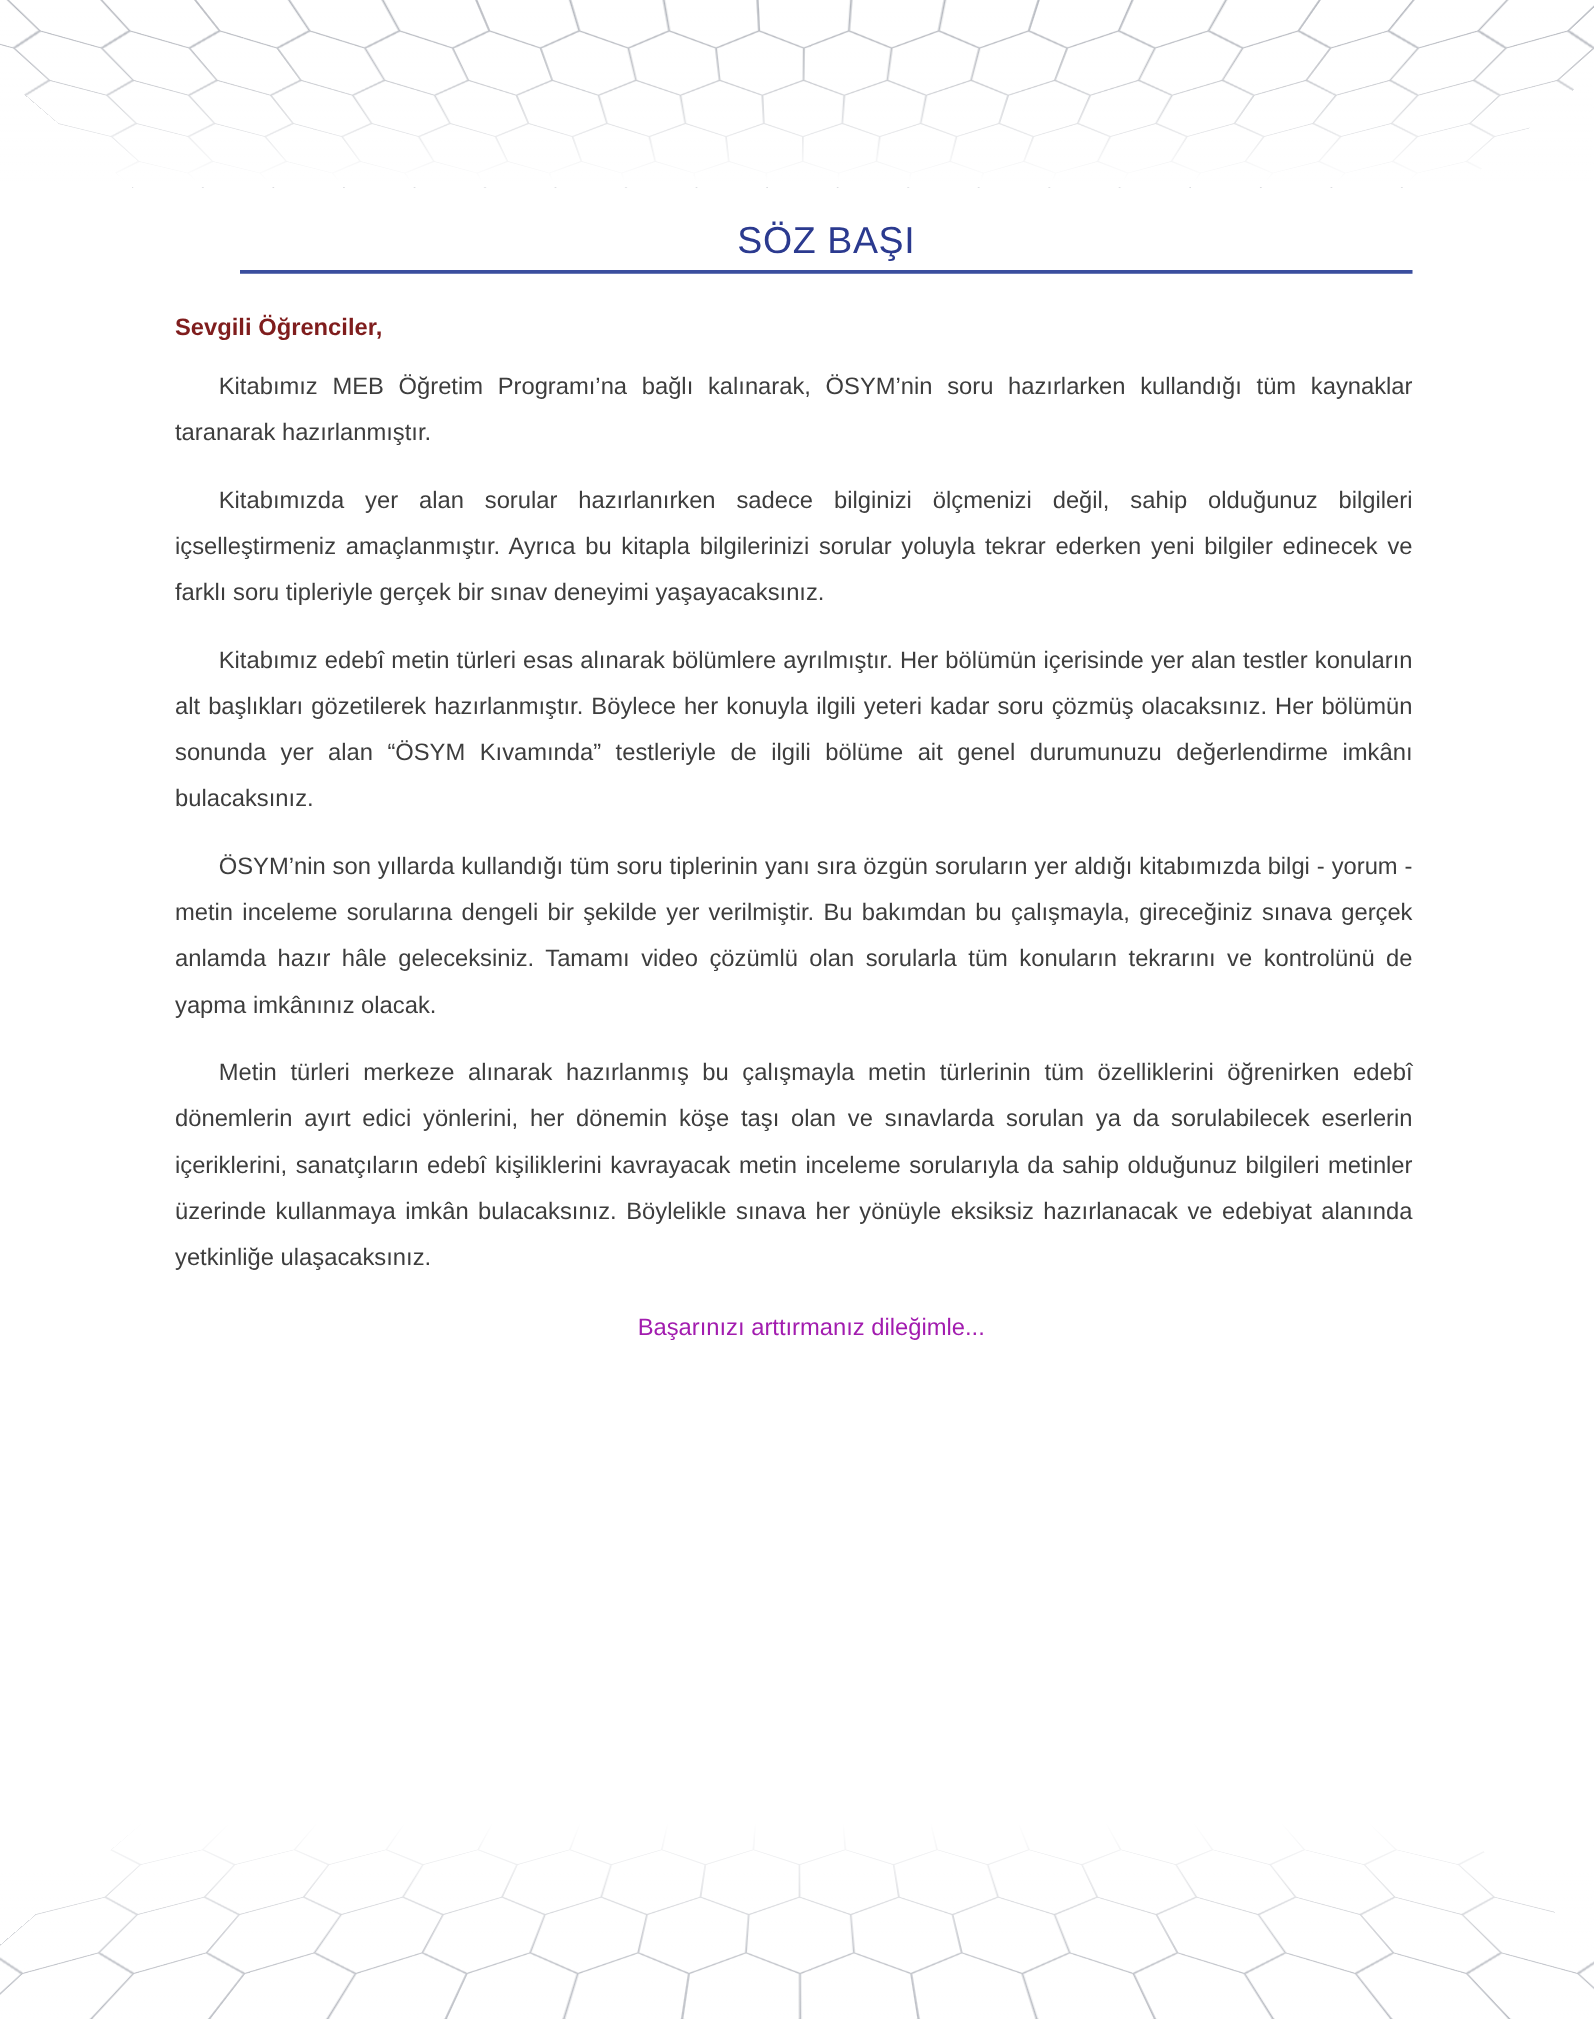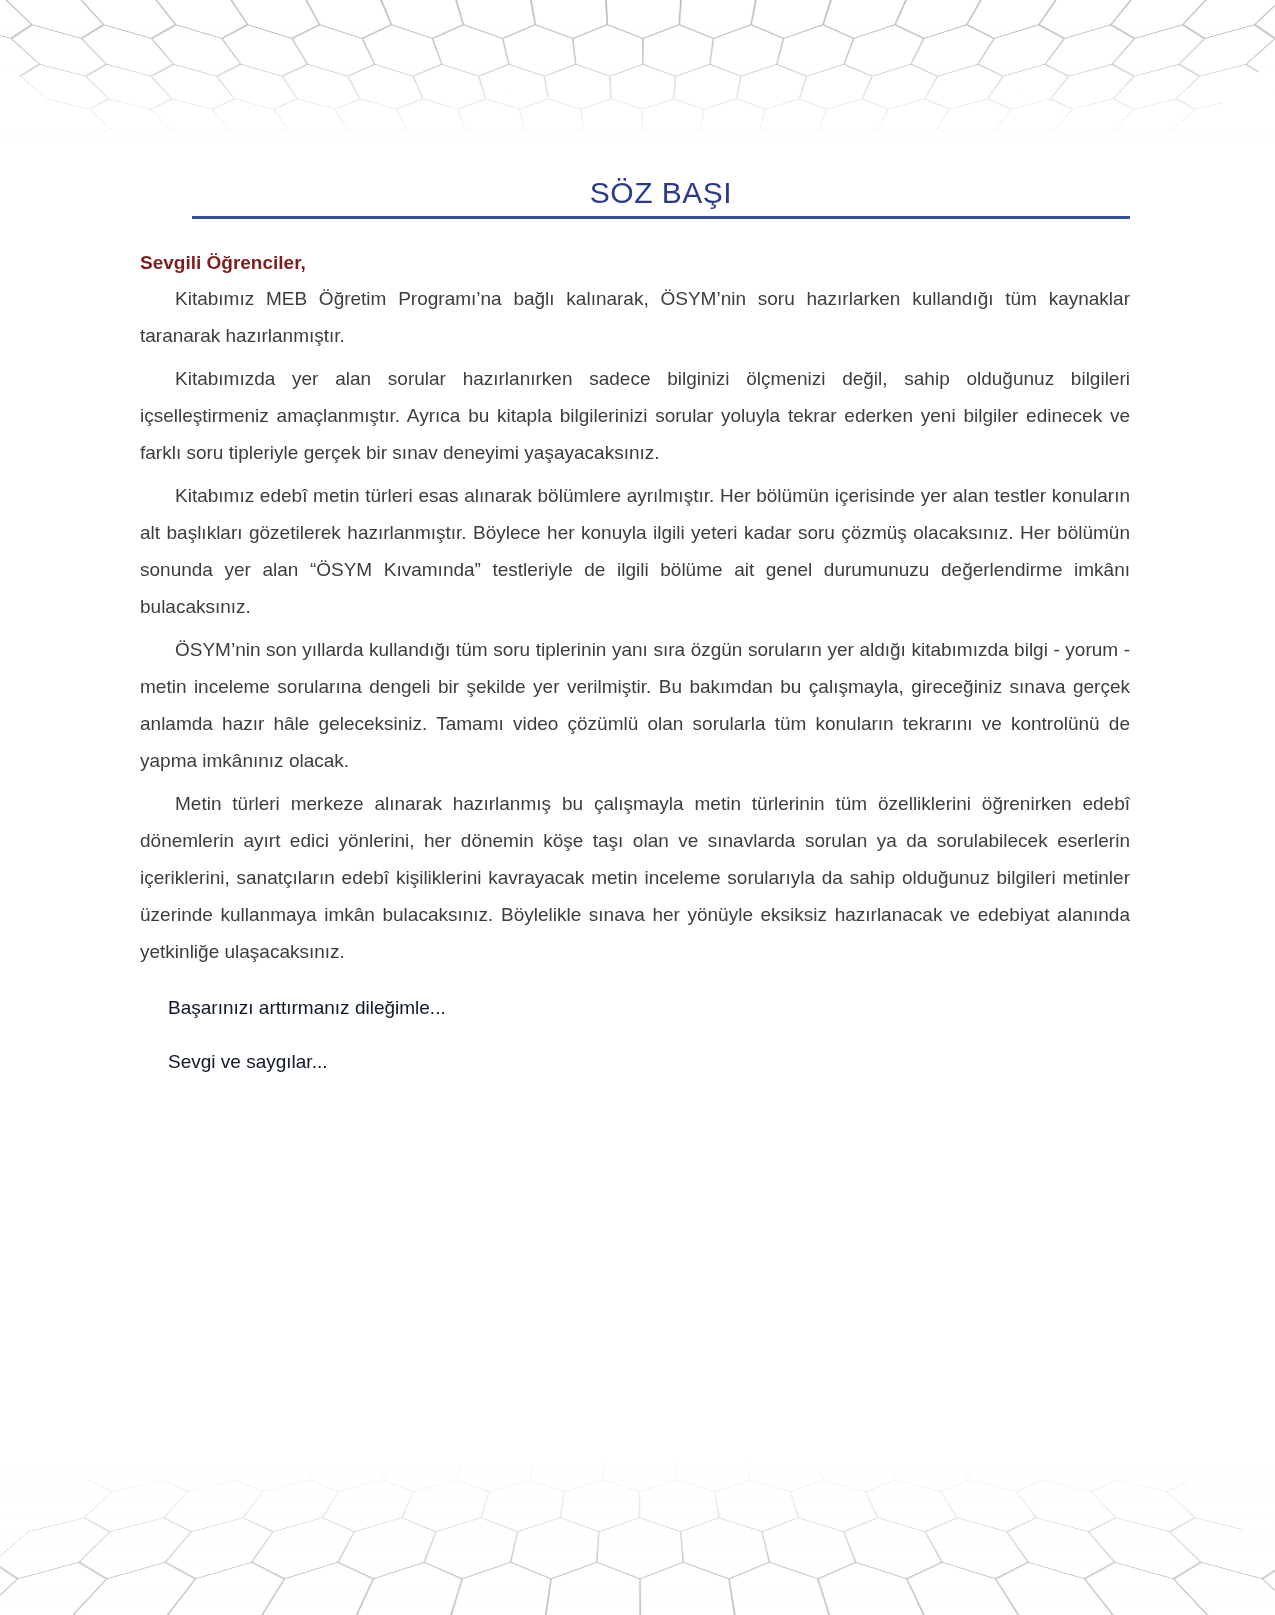--- a/index.html
+++ b/index.html
@@ -53,29 +53,30 @@
     font-size:30px; line-height:34px; font-weight:normal;
     letter-spacing:.5px;
   }
   .title-rule { height:3px; margin-top:6px; }
 
   .salutation {
     margin-top:32px;
     font-size:19px; line-height:23px; font-weight:bold; color:#7f1d1d;
   }
   p.par {
-    margin-top:6px;
+    margin-top:17px;
     font-size:19px; line-height:37px;
     text-align:justify; text-indent:35px;
     color:#3d3d3d;
   }
   p.par:first-of-type { margin-top:20px; }
   .closing {
-    font-size:19px; line-height:24px; color:#0f172a;
+    font-size:19px; line-height:24px; color:#a21caf;
     text-indent:28px;
+    text-align:center;
   }
   .closing-1 { margin-top:26px; }
   .closing-2 { margin-top:30px; }
   .signature {
     margin-top:26px;
     font-size:19px; line-height:24px; font-weight:bold; color:#2b2b2b;
     text-align:right;
   }
 </style>
 </head>
@@ -95,21 +96,20 @@
 
   <p class="salutation">Sevgili Öğrenciler,</p>
 
   <p class="par">Kitabımız MEB Öğretim Programı’na bağlı kalınarak, ÖSYM’nin soru hazırlarken kullandığı tüm kaynaklar taranarak hazırlanmıştır.</p>
   <p class="par">Kitabımızda yer alan sorular hazırlanırken sadece bilginizi ölçmenizi değil, sahip olduğunuz bilgileri içselleştirmeniz amaçlanmıştır. Ayrıca bu kitapla bilgilerinizi sorular yoluyla tekrar ederken yeni bilgiler edinecek ve farklı soru tipleriyle gerçek bir sınav deneyimi yaşayacaksınız.</p>
   <p class="par">Kitabımız edebî metin türleri esas alınarak bölümlere ayrılmıştır. Her bölümün içerisinde yer alan testler konuların alt başlıkları gözetilerek hazırlanmıştır. Böylece her konuyla ilgili yeteri kadar soru çözmüş olacaksınız. Her bölümün sonunda yer alan “ÖSYM Kıvamında” testleriyle de ilgili bölüme ait genel durumunuzu değerlendirme imkânı bulacaksınız.</p>
   <p class="par">ÖSYM’nin son yıllarda kullandığı tüm soru tiplerinin yanı sıra özgün soruların yer aldığı kitabımızda bilgi - yorum - metin inceleme sorularına dengeli bir şekilde yer verilmiştir. Bu bakımdan bu çalışmayla, gireceğiniz sınava gerçek anlamda hazır hâle geleceksiniz. Tamamı video çözümlü olan sorularla tüm konuların tekrarını ve kontrolünü de yapma imkânınız olacak.</p>
   <p class="par">Metin türleri merkeze alınarak hazırlanmış bu çalışmayla metin türlerinin tüm özelliklerini öğrenirken edebî dönemlerin ayırt edici yönlerini, her dönemin köşe taşı olan ve sınavlarda sorulan ya da sorulabilecek eserlerin içeriklerini, sanatçıların edebî kişiliklerini kavrayacak metin inceleme sorularıyla da sahip olduğunuz bilgileri metinler üzerinde kullanmaya imkân bulacaksınız. Böylelikle sınava her yönüyle eksiksiz hazırlanacak ve edebiyat alanında yetkinliğe ulaşacaksınız.</p>
 
   <p class="closing closing-1">Başarınızı arttırmanız dileğimle...</p>
-  <p class="closing closing-2">Sevgi ve saygılar...</p>
 
 </main>
 
 <div class="hex-band hex-bottom">
   <svg id="hex-svg-bottom" viewBox="0 0 1500 430" aria-hidden="true">
       <path d="M-100.5 -58.0L-50.2 -29.0L-50.2 29.0L-100.5 58.0L-150.7 29.0L-150.7 -29.0ZM0.0 -58.0L50.2 -29.0L50.2 29.0L0.0 58.0L-50.2 29.0L-50.2 -29.0ZM100.5 -58.0L150.7 -29.0L150.7 29.0L100.5 58.0L50.2 29.0L50.2 -29.0ZM200.9 -58.0L251.1 -29.0L251.1 29.0L200.9 58.0L150.7 29.0L150.7 -29.0ZM301.4 -58.0L351.6 -29.0L351.6 29.0L301.4 58.0L251.1 29.0L251.1 -29.0ZM401.8 -58.0L452.1 -29.0L452.1 29.0L401.8 58.0L351.6 29.0L351.6 -29.0ZM502.3 -58.0L552.5 -29.0L552.5 29.0L502.3 58.0L452.1 29.0L452.1 -29.0ZM602.8 -58.0L653.0 -29.0L653.0 29.0L602.8 58.0L552.5 29.0L552.5 -29.0ZM703.2 -58.0L753.4 -29.0L753.4 29.0L703.2 58.0L653.0 29.0L653.0 -29.0ZM803.7 -58.0L853.9 -29.0L853.9 29.0L803.7 58.0L753.4 29.0L753.4 -29.0ZM904.1 -58.0L954.4 -29.0L954.4 29.0L904.1 58.0L853.9 29.0L853.9 -29.0ZM1004.6 -58.0L1054.8 -29.0L1054.8 29.0L1004.6 58.0L954.4 29.0L954.4 -29.0ZM1105.0 -58.0L1155.3 -29.0L1155.3 29.0L1105.0 58.0L1054.8 29.0L1054.8 -29.0ZM1205.5 -58.0L1255.7 -29.0L1255.7 29.0L1205.5 58.0L1155.3 29.0L1155.3 -29.0ZM1306.0 -58.0L1356.2 -29.0L1356.2 29.0L1306.0 58.0L1255.7 29.0L1255.7 -29.0ZM1406.4 -58.0L1456.7 -29.0L1456.7 29.0L1406.4 58.0L1356.2 29.0L1356.2 -29.0ZM1506.9 -58.0L1557.1 -29.0L1557.1 29.0L1506.9 58.0L1456.7 29.0L1456.7 -29.0ZM-50.2 29.0L0.0 58.0L0.0 116.0L-50.2 145.0L-100.5 116.0L-100.5 58.0ZM50.2 29.0L100.5 58.0L100.5 116.0L50.2 145.0L-0.0 116.0L0.0 58.0ZM150.7 29.0L200.9 58.0L200.9 116.0L150.7 145.0L100.5 116.0L100.5 58.0ZM251.1 29.0L301.4 58.0L301.4 116.0L251.1 145.0L200.9 116.0L200.9 58.0ZM351.6 29.0L401.8 58.0L401.8 116.0L351.6 145.0L301.4 116.0L301.4 58.0ZM452.1 29.0L502.3 58.0L502.3 116.0L452.1 145.0L401.8 116.0L401.8 58.0ZM552.5 29.0L602.8 58.0L602.8 116.0L552.5 145.0L502.3 116.0L502.3 58.0ZM653.0 29.0L703.2 58.0L703.2 116.0L653.0 145.0L602.8 116.0L602.8 58.0ZM753.4 29.0L803.7 58.0L803.7 116.0L753.4 145.0L703.2 116.0L703.2 58.0ZM853.9 29.0L904.1 58.0L904.1 116.0L853.9 145.0L803.7 116.0L803.7 58.0ZM954.4 29.0L1004.6 58.0L1004.6 116.0L954.4 145.0L904.1 116.0L904.1 58.0ZM1054.8 29.0L1105.0 58.0L1105.0 116.0L1054.8 145.0L1004.6 116.0L1004.6 58.0ZM1155.3 29.0L1205.5 58.0L1205.5 116.0L1155.3 145.0L1105.0 116.0L1105.0 58.0ZM1255.7 29.0L1306.0 58.0L1306.0 116.0L1255.7 145.0L1205.5 116.0L1205.5 58.0ZM1356.2 29.0L1406.4 58.0L1406.4 116.0L1356.2 145.0L1306.0 116.0L1306.0 58.0ZM1456.7 29.0L1506.9 58.0L1506.9 116.0L1456.7 145.0L1406.4 116.0L1406.4 58.0ZM1557.1 29.0L1607.3 58.0L1607.3 116.0L1557.1 145.0L1506.9 116.0L1506.9 58.0ZM-100.5 116.0L-50.2 145.0L-50.2 203.0L-100.5 232.0L-150.7 203.0L-150.7 145.0ZM0.0 116.0L50.2 145.0L50.2 203.0L0.0 232.0L-50.2 203.0L-50.2 145.0ZM100.5 116.0L150.7 145.0L150.7 203.0L100.5 232.0L50.2 203.0L50.2 145.0ZM200.9 116.0L251.1 145.0L251.1 203.0L200.9 232.0L150.7 203.0L150.7 145.0ZM301.4 116.0L351.6 145.0L351.6 203.0L301.4 232.0L251.1 203.0L251.1 145.0ZM401.8 116.0L452.1 145.0L452.1 203.0L401.8 232.0L351.6 203.0L351.6 145.0ZM502.3 116.0L552.5 145.0L552.5 203.0L502.3 232.0L452.1 203.0L452.1 145.0ZM602.8 116.0L653.0 145.0L653.0 203.0L602.8 232.0L552.5 203.0L552.5 145.0ZM703.2 116.0L753.4 145.0L753.4 203.0L703.2 232.0L653.0 203.0L653.0 145.0ZM803.7 116.0L853.9 145.0L853.9 203.0L803.7 232.0L753.4 203.0L753.4 145.0ZM904.1 116.0L954.4 145.0L954.4 203.0L904.1 232.0L853.9 203.0L853.9 145.0ZM1004.6 116.0L1054.8 145.0L1054.8 203.0L1004.6 232.0L954.4 203.0L954.4 145.0ZM1105.0 116.0L1155.3 145.0L1155.3 203.0L1105.0 232.0L1054.8 203.0L1054.8 145.0ZM1205.5 116.0L1255.7 145.0L1255.7 203.0L1205.5 232.0L1155.3 203.0L1155.3 145.0ZM1306.0 116.0L1356.2 145.0L1356.2 203.0L1306.0 232.0L1255.7 203.0L1255.7 145.0ZM1406.4 116.0L1456.7 145.0L1456.7 203.0L1406.4 232.0L1356.2 203.0L1356.2 145.0ZM1506.9 116.0L1557.1 145.0L1557.1 203.0L1506.9 232.0L1456.7 203.0L1456.7 145.0ZM-50.2 203.0L0.0 232.0L0.0 290.0L-50.2 319.0L-100.5 290.0L-100.5 232.0ZM50.2 203.0L100.5 232.0L100.5 290.0L50.2 319.0L-0.0 290.0L0.0 232.0ZM150.7 203.0L200.9 232.0L200.9 290.0L150.7 319.0L100.5 290.0L100.5 232.0ZM251.1 203.0L301.4 232.0L301.4 290.0L251.1 319.0L200.9 290.0L200.9 232.0ZM351.6 203.0L401.8 232.0L401.8 290.0L351.6 319.0L301.4 290.0L301.4 232.0ZM452.1 203.0L502.3 232.0L502.3 290.0L452.1 319.0L401.8 290.0L401.8 232.0ZM552.5 203.0L602.8 232.0L602.8 290.0L552.5 319.0L502.3 290.0L502.3 232.0ZM653.0 203.0L703.2 232.0L703.2 290.0L653.0 319.0L602.8 290.0L602.8 232.0ZM753.4 203.0L803.7 232.0L803.7 290.0L753.4 319.0L703.2 290.0L703.2 232.0ZM853.9 203.0L904.1 232.0L904.1 290.0L853.9 319.0L803.7 290.0L803.7 232.0ZM954.4 203.0L1004.6 232.0L1004.6 290.0L954.4 319.0L904.1 290.0L904.1 232.0ZM1054.8 203.0L1105.0 232.0L1105.0 290.0L1054.8 319.0L1004.6 290.0L1004.6 232.0ZM1155.3 203.0L1205.5 232.0L1205.5 290.0L1155.3 319.0L1105.0 290.0L1105.0 232.0ZM1255.7 203.0L1306.0 232.0L1306.0 290.0L1255.7 319.0L1205.5 290.0L1205.5 232.0ZM1356.2 203.0L1406.4 232.0L1406.4 290.0L1356.2 319.0L1306.0 290.0L1306.0 232.0ZM1456.7 203.0L1506.9 232.0L1506.9 290.0L1456.7 319.0L1406.4 290.0L1406.4 232.0ZM1557.1 203.0L1607.3 232.0L1607.3 290.0L1557.1 319.0L1506.9 290.0L1506.9 232.0ZM-100.5 290.0L-50.2 319.0L-50.2 377.0L-100.5 406.0L-150.7 377.0L-150.7 319.0ZM0.0 290.0L50.2 319.0L50.2 377.0L0.0 406.0L-50.2 377.0L-50.2 319.0ZM100.5 290.0L150.7 319.0L150.7 377.0L100.5 406.0L50.2 377.0L50.2 319.0ZM200.9 290.0L251.1 319.0L251.1 377.0L200.9 406.0L150.7 377.0L150.7 319.0ZM301.4 290.0L351.6 319.0L351.6 377.0L301.4 406.0L251.1 377.0L251.1 319.0ZM401.8 290.0L452.1 319.0L452.1 377.0L401.8 406.0L351.6 377.0L351.6 319.0ZM502.3 290.0L552.5 319.0L552.5 377.0L502.3 406.0L452.1 377.0L452.1 319.0ZM602.8 290.0L653.0 319.0L653.0 377.0L602.8 406.0L552.5 377.0L552.5 319.0ZM703.2 290.0L753.4 319.0L753.4 377.0L703.2 406.0L653.0 377.0L653.0 319.0ZM803.7 290.0L853.9 319.0L853.9 377.0L803.7 406.0L753.4 377.0L753.4 319.0ZM904.1 290.0L954.4 319.0L954.4 377.0L904.1 406.0L853.9 377.0L853.9 319.0ZM1004.6 290.0L1054.8 319.0L1054.8 377.0L1004.6 406.0L954.4 377.0L954.4 319.0ZM1105.0 290.0L1155.3 319.0L1155.3 377.0L1105.0 406.0L1054.8 377.0L1054.8 319.0ZM1205.5 290.0L1255.7 319.0L1255.7 377.0L1205.5 406.0L1155.3 377.0L1155.3 319.0ZM1306.0 290.0L1356.2 319.0L1356.2 377.0L1306.0 406.0L1255.7 377.0L1255.7 319.0ZM1406.4 290.0L1456.7 319.0L1456.7 377.0L1406.4 406.0L1356.2 377.0L1356.2 319.0ZM1506.9 290.0L1557.1 319.0L1557.1 377.0L1506.9 406.0L1456.7 377.0L1456.7 319.0ZM-50.2 377.0L0.0 406.0L0.0 464.0L-50.2 493.0L-100.5 464.0L-100.5 406.0ZM50.2 377.0L100.5 406.0L100.5 464.0L50.2 493.0L-0.0 464.0L0.0 406.0ZM150.7 377.0L200.9 406.0L200.9 464.0L150.7 493.0L100.5 464.0L100.5 406.0ZM251.1 377.0L301.4 406.0L301.4 464.0L251.1 493.0L200.9 464.0L200.9 406.0ZM351.6 377.0L401.8 406.0L401.8 464.0L351.6 493.0L301.4 464.0L301.4 406.0ZM452.1 377.0L502.3 406.0L502.3 464.0L452.1 493.0L401.8 464.0L401.8 406.0ZM552.5 377.0L602.8 406.0L602.8 464.0L552.5 493.0L502.3 464.0L502.3 406.0ZM653.0 377.0L703.2 406.0L703.2 464.0L653.0 493.0L602.8 464.0L602.8 406.0ZM753.4 377.0L803.7 406.0L803.7 464.0L753.4 493.0L703.2 464.0L703.2 406.0ZM853.9 377.0L904.1 406.0L904.1 464.0L853.9 493.0L803.7 464.0L803.7 406.0ZM954.4 377.0L1004.6 406.0L1004.6 464.0L954.4 493.0L904.1 464.0L904.1 406.0ZM1054.8 377.0L1105.0 406.0L1105.0 464.0L1054.8 493.0L1004.6 464.0L1004.6 406.0ZM1155.3 377.0L1205.5 406.0L1205.5 464.0L1155.3 493.0L1105.0 464.0L1105.0 406.0ZM1255.7 377.0L1306.0 406.0L1306.0 464.0L1255.7 493.0L1205.5 464.0L1205.5 406.0ZM1356.2 377.0L1406.4 406.0L1406.4 464.0L1356.2 493.0L1306.0 464.0L1306.0 406.0ZM1456.7 377.0L1506.9 406.0L1506.9 464.0L1456.7 493.0L1406.4 464.0L1406.4 406.0ZM1557.1 377.0L1607.3 406.0L1607.3 464.0L1557.1 493.0L1506.9 464.0L1506.9 406.0ZM-100.5 464.0L-50.2 493.0L-50.2 551.0L-100.5 580.0L-150.7 551.0L-150.7 493.0ZM0.0 464.0L50.2 493.0L50.2 551.0L0.0 580.0L-50.2 551.0L-50.2 493.0ZM100.5 464.0L150.7 493.0L150.7 551.0L100.5 580.0L50.2 551.0L50.2 493.0ZM200.9 464.0L251.1 493.0L251.1 551.0L200.9 580.0L150.7 551.0L150.7 493.0ZM301.4 464.0L351.6 493.0L351.6 551.0L301.4 580.0L251.1 551.0L251.1 493.0ZM401.8 464.0L452.1 493.0L452.1 551.0L401.8 580.0L351.6 551.0L351.6 493.0ZM502.3 464.0L552.5 493.0L552.5 551.0L502.3 580.0L452.1 551.0L452.1 493.0ZM602.8 464.0L653.0 493.0L653.0 551.0L602.8 580.0L552.5 551.0L552.5 493.0ZM703.2 464.0L753.4 493.0L753.4 551.0L703.2 580.0L653.0 551.0L653.0 493.0ZM803.7 464.0L853.9 493.0L853.9 551.0L803.7 580.0L753.4 551.0L753.4 493.0ZM904.1 464.0L954.4 493.0L954.4 551.0L904.1 580.0L853.9 551.0L853.9 493.0ZM1004.6 464.0L1054.8 493.0L1054.8 551.0L1004.6 580.0L954.4 551.0L954.4 493.0ZM1105.0 464.0L1155.3 493.0L1155.3 551.0L1105.0 580.0L1054.8 551.0L1054.8 493.0ZM1205.5 464.0L1255.7 493.0L1255.7 551.0L1205.5 580.0L1155.3 551.0L1155.3 493.0ZM1306.0 464.0L1356.2 493.0L1356.2 551.0L1306.0 580.0L1255.7 551.0L1255.7 493.0ZM1406.4 464.0L1456.7 493.0L1456.7 551.0L1406.4 580.0L1356.2 551.0L1356.2 493.0ZM1506.9 464.0L1557.1 493.0L1557.1 551.0L1506.9 580.0L1456.7 551.0L1456.7 493.0Z" fill="none" stroke="#b8bbc2" stroke-width="1.7"></path>
     </svg>
 </div>
 
 </body></html>

